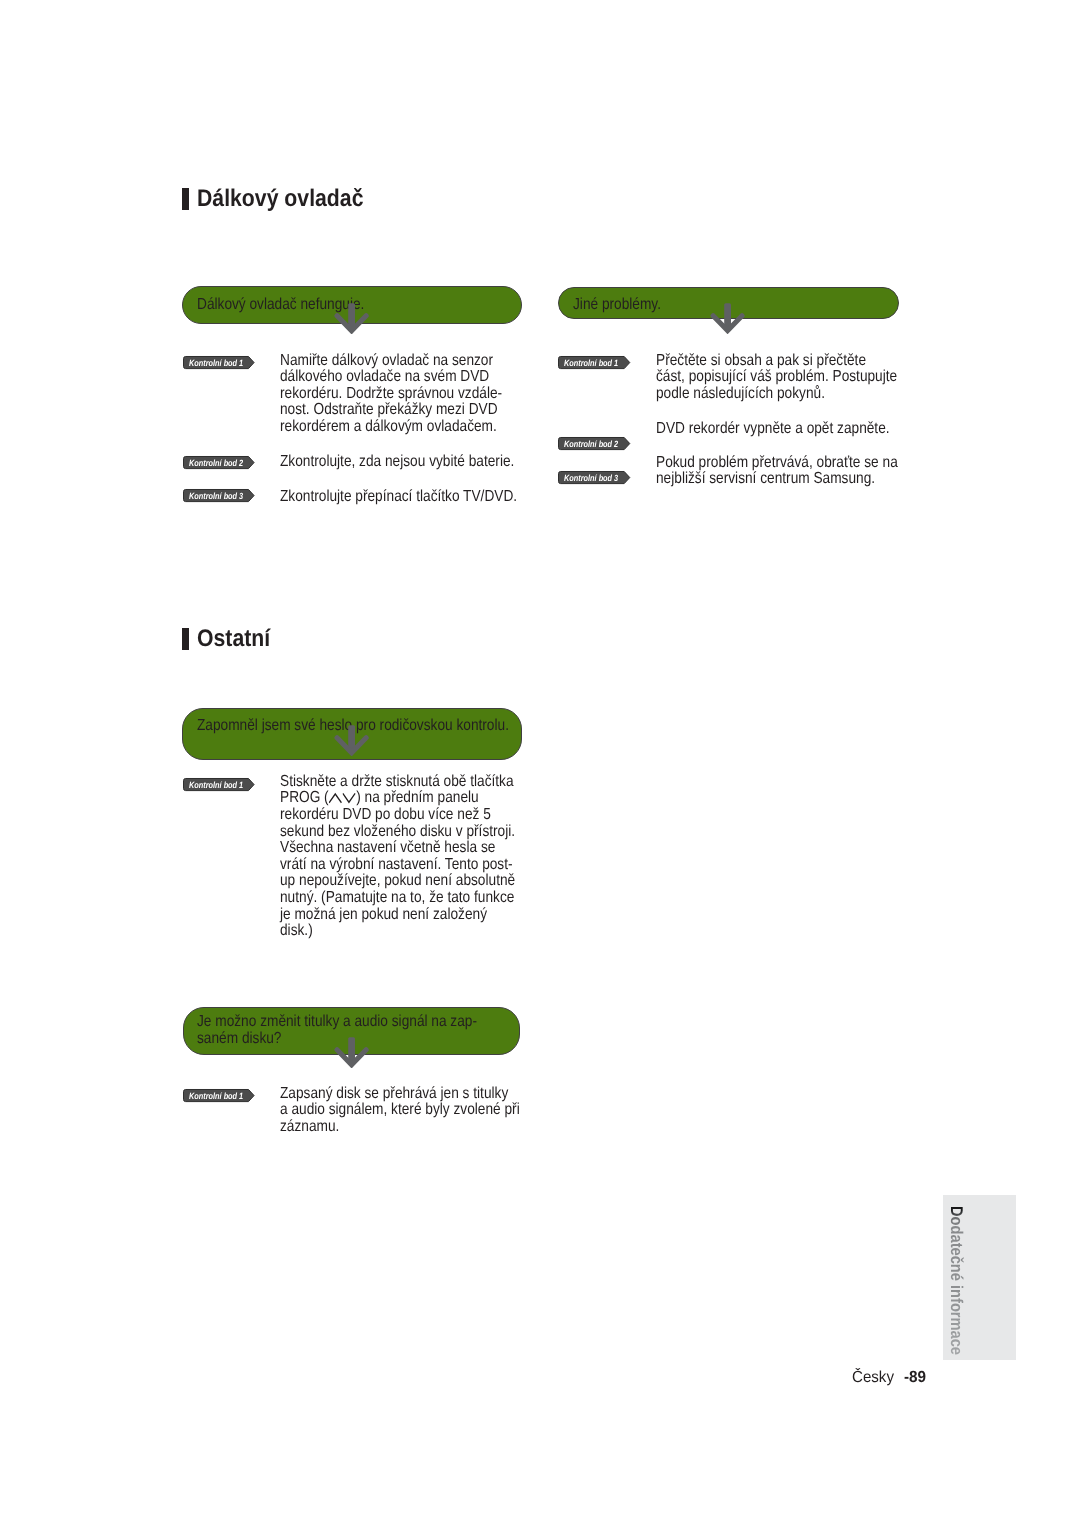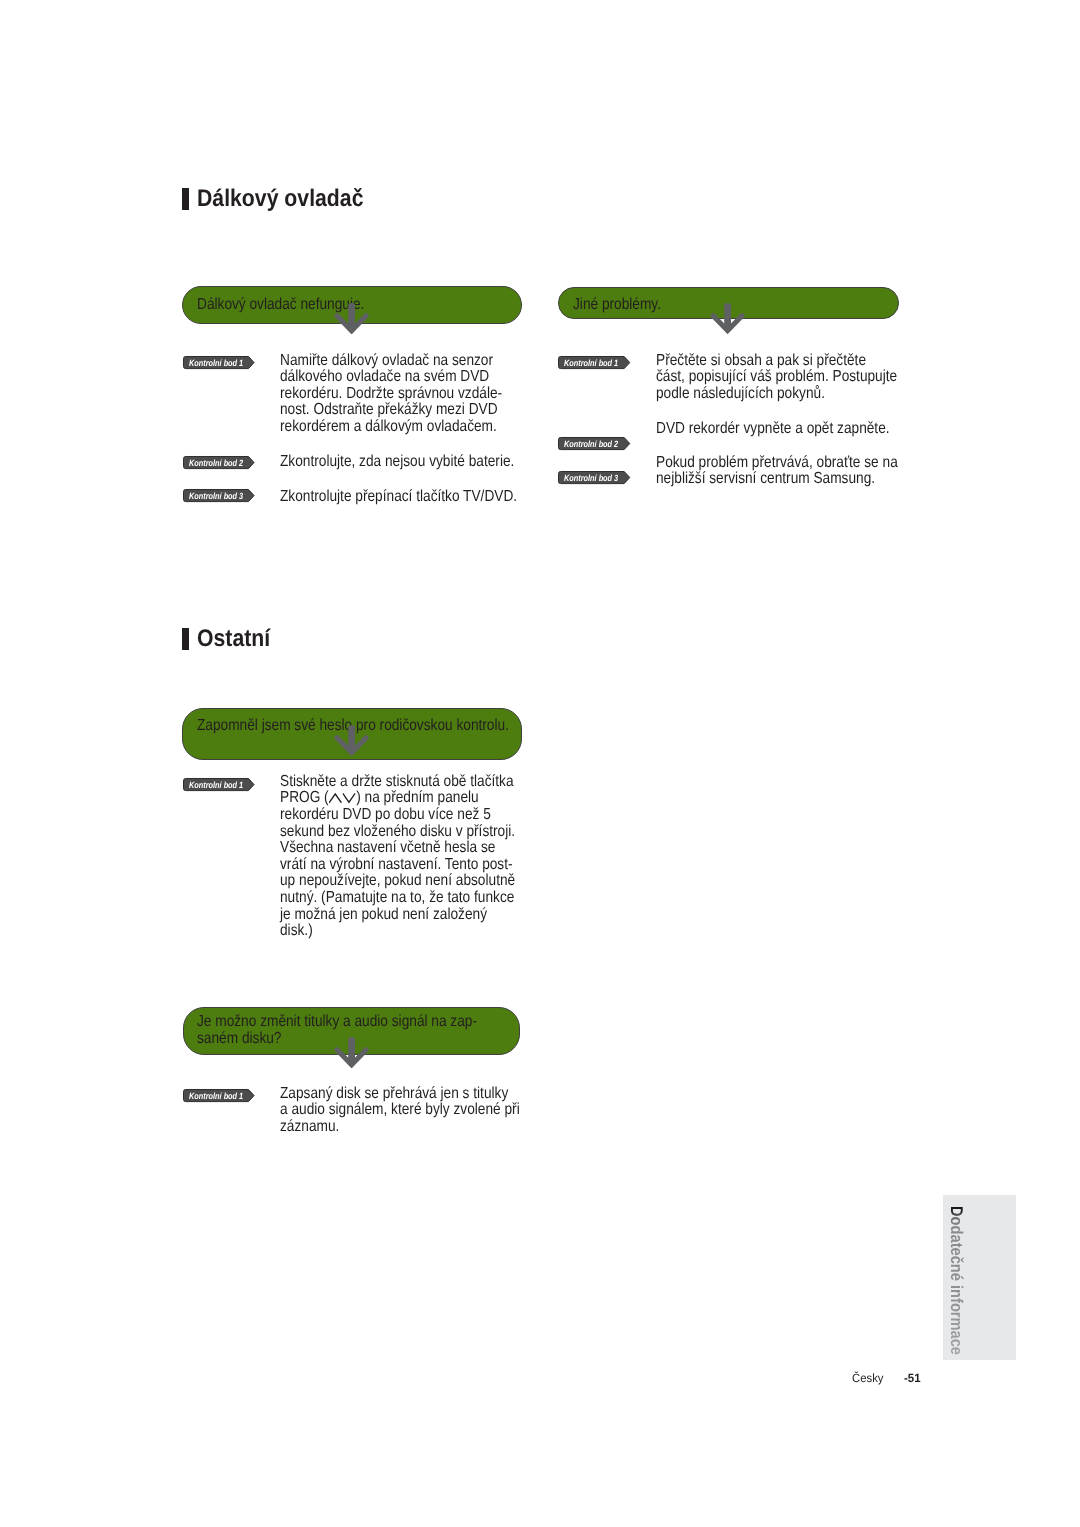--- a/index.html
+++ b/index.html
@@ -139,17 +139,17 @@
   <div class="badge" style="left:182.60px;top:1089.30px;width:71.60px;height:13.10px">
     <svg viewBox="0 0 71.6 13.1" width="71.60" height="13.10" style="position:absolute;left:0;top:0;overflow:visible">
         <path d="M2.6 0.5 H65.50 L71.10 6.55 L65.50 12.60 H2.6 A2.1 2.1 0 0 1 0.5 10.50 V2.6 A2.1 2.1 0 0 1 2.6 0.5 Z" fill="#4c4c4c" stroke="#2e2e2e" stroke-width="1.0" stroke-linejoin="round"></path>
       </svg>
     <span class="bdg-txt" style="left:6.1px;top:3.2px;font-size:9.0px;line-height:9.0px;transform:scaleX(0.815)">Kontrolní bod 1</span>
   </div>
   <div class="para" style="left:279.80px;top:1085.71px;font-size:16.00px;line-height:16.60px;transform:scaleX(0.8555);">Zapsaný disk se přehrává jen s titulky<br>a audio signálem, které byly zvolené při<br>záznamu.</div>
   <div class="sidetab" style="left:943.00px;top:1195.00px;width:72.50px;height:165.00px">
     <span class="sidetab-lbl" style="left:22.30px;top:11.20px;font-size:17px;line-height:17px;transform:rotate(90deg) scaleX(0.862);transform-origin:0 0">Dodatečné informace</span>
   </div>
-  <div class="pagenum" style="left:851.6px;top:1367.80px;font-size:12px;line-height:20.70px">
+  <div class="pagenum" style="left:851.6px;top:1367.80px;font-size:16px;line-height:20.70px">
     <span class="lang" style="display:inline-block;transform:scaleX(0.944);transform-origin:0 0">Česky</span>
-    <span class="sep" style="position:absolute;left:52.6px;top:0;display:inline-block;transform:scaleX(0.955);transform-origin:0 0;font-weight:bold"><span>-</span><span>51</span></span>
+    <span class="sep" style="position:absolute;left:52.6px;top:0;display:inline-block;transform:scaleX(0.955);transform-origin:0 0;font-weight:bold"><span>-</span><span>89</span></span>
   </div>
 </div>
 
 </body></html>

